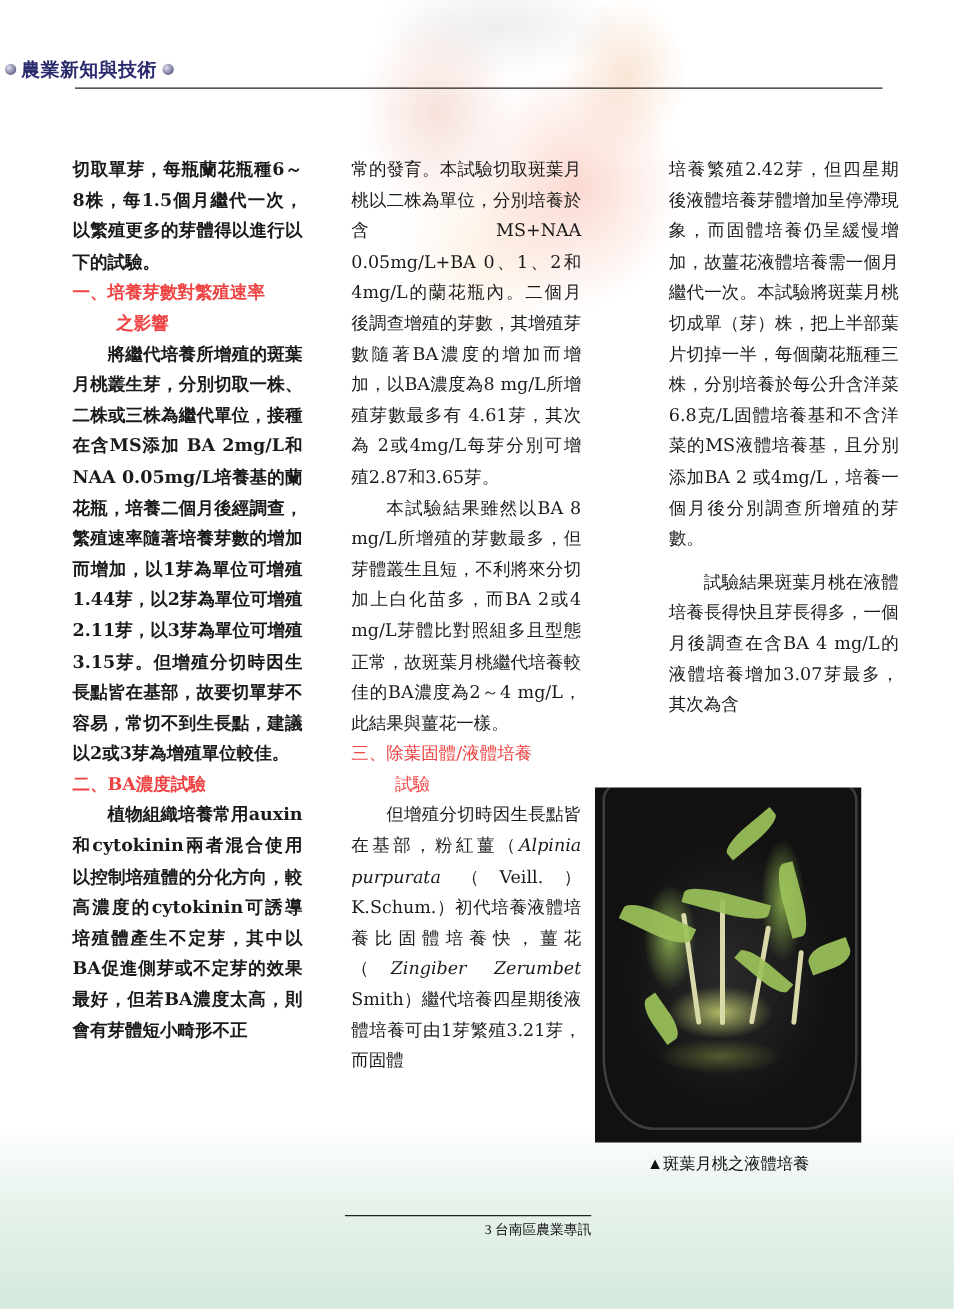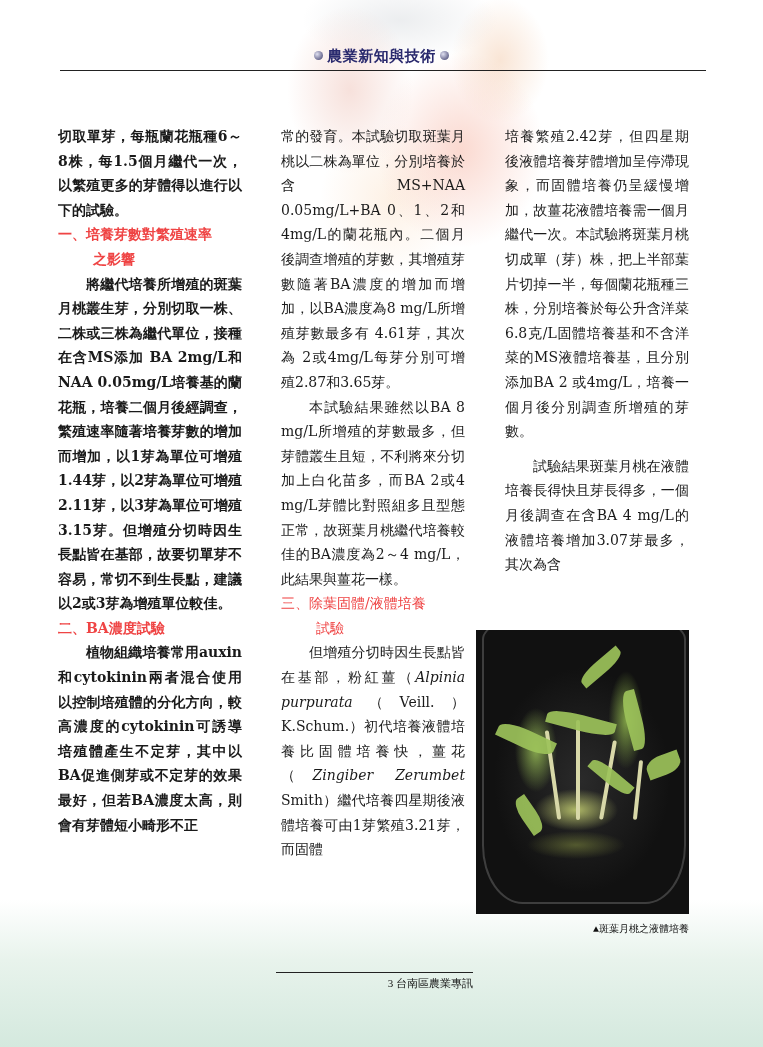--- a/index.html
+++ b/index.html
@@ -13,21 +13,21 @@
     position: absolute; left: 200px; top: 0; width: 380px; height: 330px;
     background:
       radial-gradient(ellipse 90px 120px at 150px 90px, rgba(240,200,190,0.55), rgba(255,255,255,0) 70%),
       radial-gradient(ellipse 120px 140px at 260px 150px, rgba(245,170,150,0.45), rgba(255,255,255,0) 70%),
       radial-gradient(ellipse 70px 90px at 300px 60px, rgba(240,190,150,0.4), rgba(255,255,255,0) 70%),
       radial-gradient(ellipse 100px 110px at 190px 200px, rgba(250,215,180,0.35), rgba(255,255,255,0) 70%),
       radial-gradient(ellipse 140px 60px at 200px 20px, rgba(200,205,210,0.35), rgba(255,255,255,0) 70%);
     pointer-events: none;
   }
   .header-title {
-    position: absolute; top: 47px; left: 0; width: 763px; text-align: center;
+    position: absolute; top: 47px; left: 0; width: 763px; 
     font-family: "DejaVu Sans", "Liberation Sans", sans-serif;
     font-size: 15px; font-weight: bold; color: #2a2a6e; letter-spacing: 0.5px;
   }
   .bullet {
     display: inline-block; width: 9px; height: 9px; border-radius: 50%;
     background: radial-gradient(circle at 35% 35%, #e0e0f0, #6a6a90 70%, #404060);
     vertical-align: middle; margin: 0 4px; position: relative; top: -1px;
   }
   .header-rule {
     position: absolute; top: 70px; left: 60px; width: 646px; height: 1px; background: #222;
@@ -36,40 +36,40 @@
     position: absolute; top: 124px; width: 184px;
     font-size: 14px; line-height: 24.6px;
   }
   .col p { margin: 0; text-align: justify; text-align-last: left; }
   .col .indent { text-indent: 2em; }
   .col .heading { color: #ef4444; }
   .col .heading .cont { display: block; padding-left: 2.5em; }
   .col i { font-style: italic; }
   #col1 { left: 58px; font-weight: bold; }
   #col2 { left: 281px; }
-  #col3 { left: 505px; }
+  #col3 { left: 535px; }
   .photo {
     position: absolute; left: 476px; top: 630px; width: 213px; height: 284px;
     background:
       radial-gradient(ellipse 60px 30px at 100px 180px, rgba(190,200,110,0.9), rgba(0,0,0,0) 70%),
       radial-gradient(ellipse 30px 60px at 60px 120px, rgba(160,200,90,0.8), rgba(0,0,0,0) 70%),
       radial-gradient(ellipse 25px 70px at 150px 90px, rgba(150,190,80,0.8), rgba(0,0,0,0) 70%),
       radial-gradient(ellipse 70px 20px at 100px 215px, rgba(120,130,60,0.6), rgba(0,0,0,0) 70%),
       radial-gradient(ellipse 110px 140px at 106px 150px, #2a2a2a, #111 80%);
     overflow: hidden;
   }
   .flask {
     position: absolute; left: 6px; top: -20px; width: 200px; height: 290px;
     border: 2px solid rgba(200,200,200,0.25); border-radius: 40% 40% 20% 20% / 10% 10% 20% 20%;
   }
   .leaf { position: absolute; background: #9cc25a; border-radius: 50% 0; opacity: 0.92; }
   .stem { position: absolute; background: #d8d8a8; width: 4px; border-radius: 2px; }
   .caption {
-    position: absolute; left: 476px; top: 922px; width: 213px; text-align: right;
-    font-family: Liberation Mono, monospace; font-size: 10px; color: #111;
+    position: absolute; left: 476px; top: 922px; width: 213px; text-align: center;
+    font-family: Liberation Sans, sans-serif; font-size: 13px; color: #111;
   }
   .footer-rule {
     position: absolute; top: 972px; left: 276px; width: 197px; height: 1px; background: #222;
   }
   .footer-text {
     position: absolute; top: 976px; left: 276px; width: 197px; text-align: right;
     font-family: Liberation Serif, serif; font-size: 11px; color: #111;
   }
 </style>
 </head>

